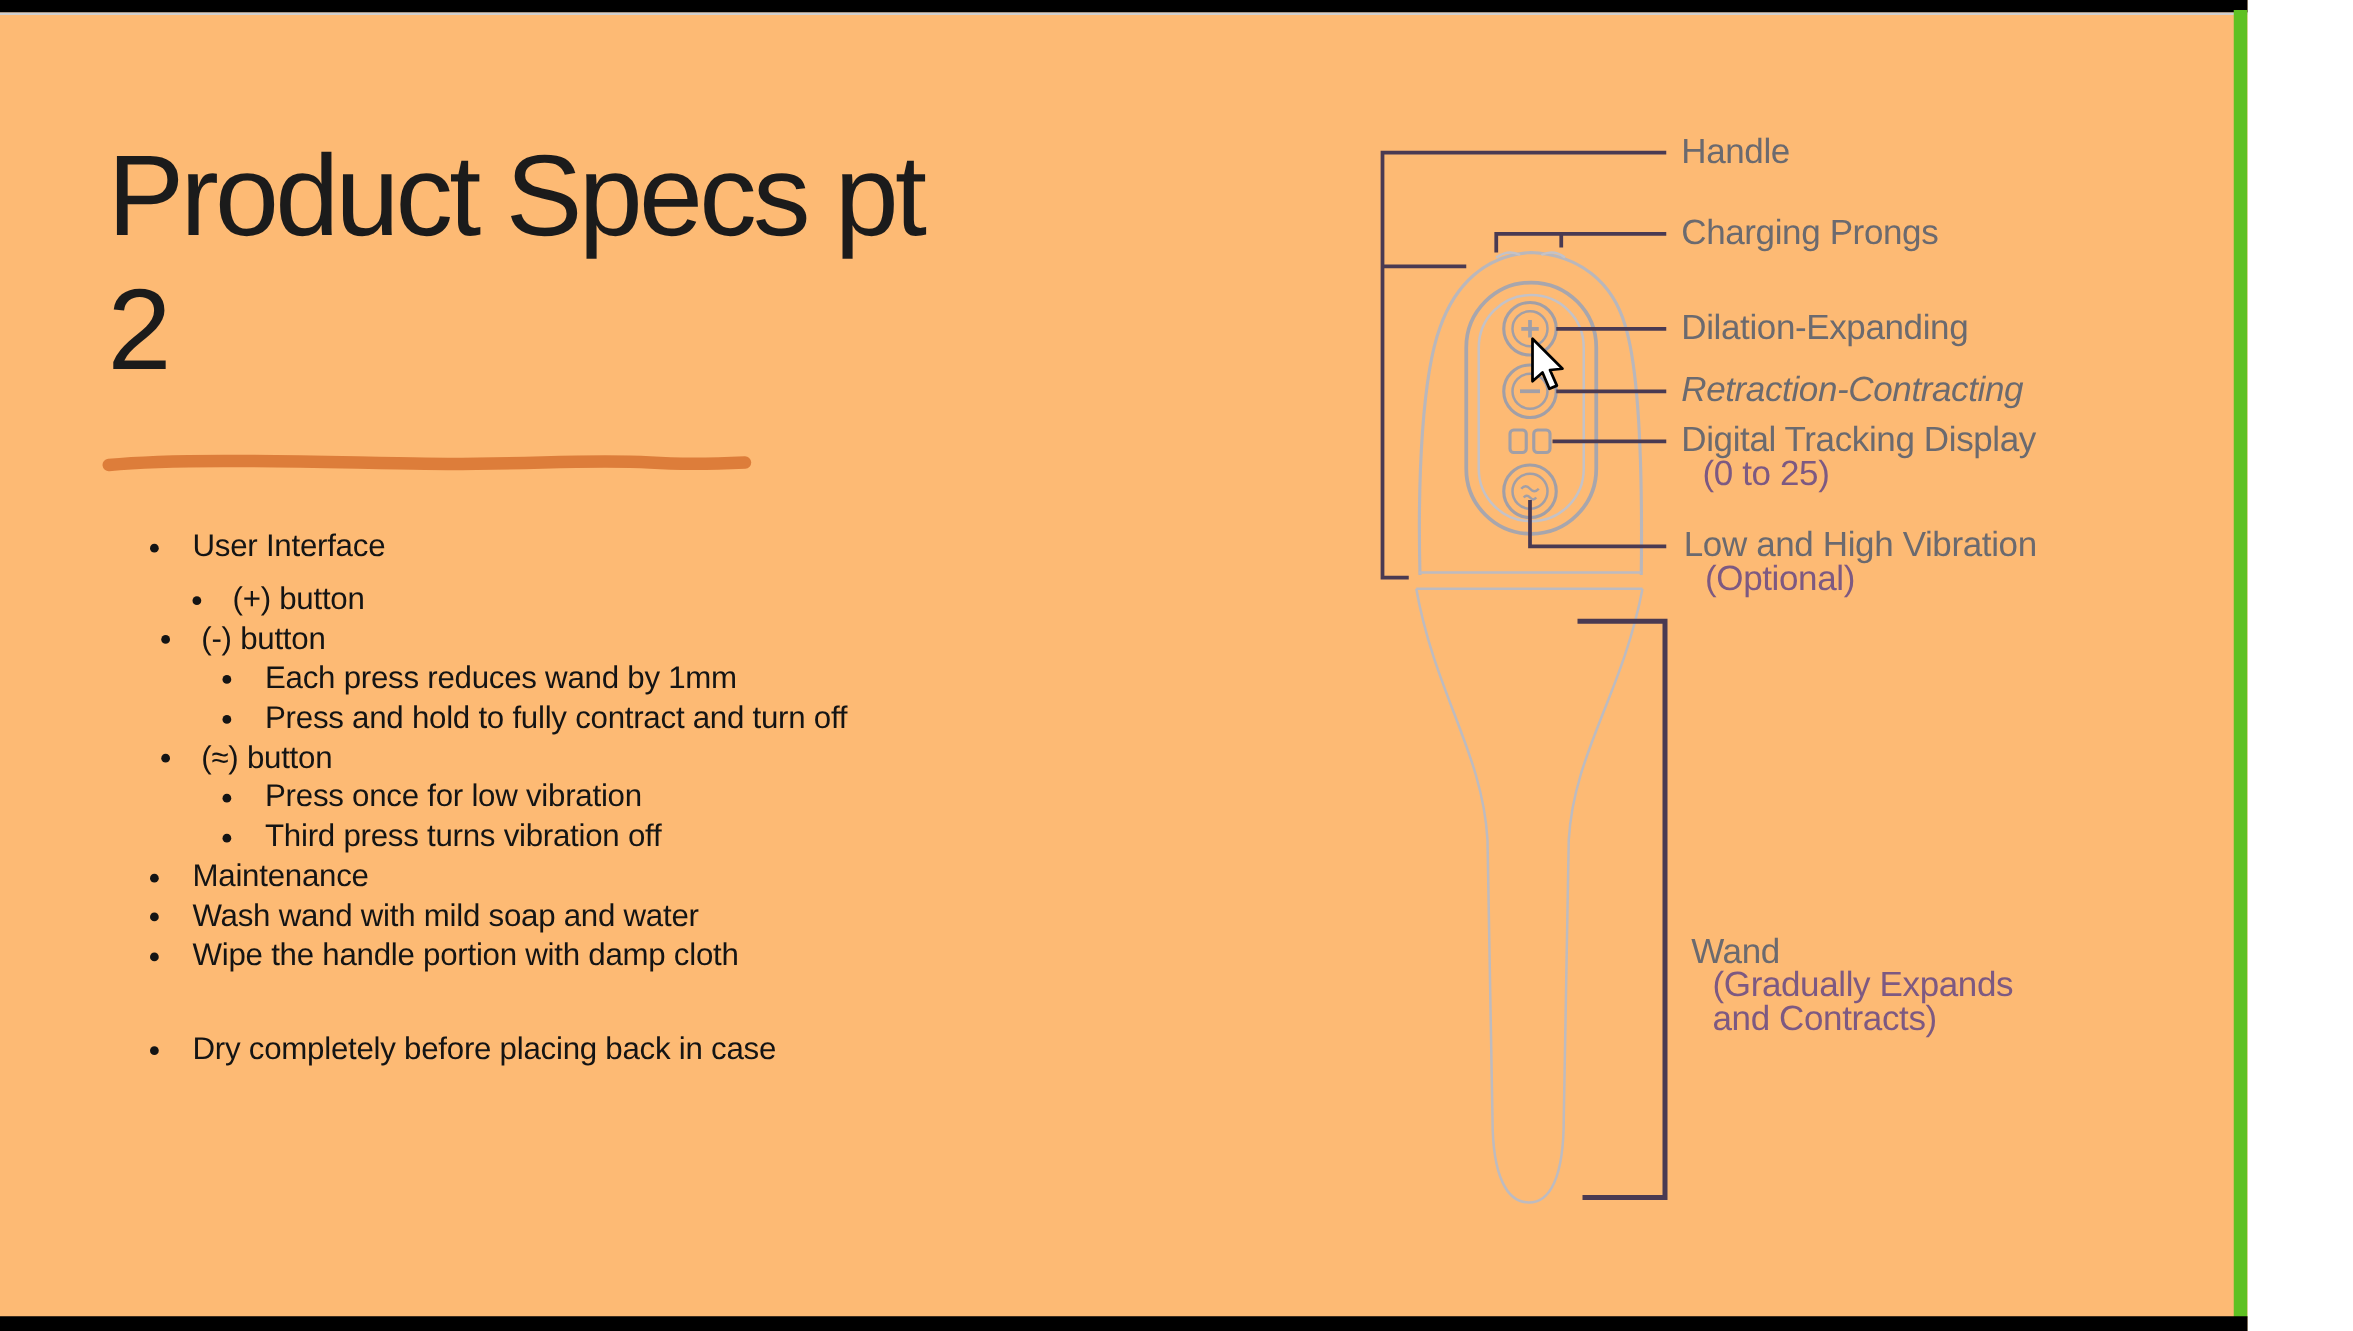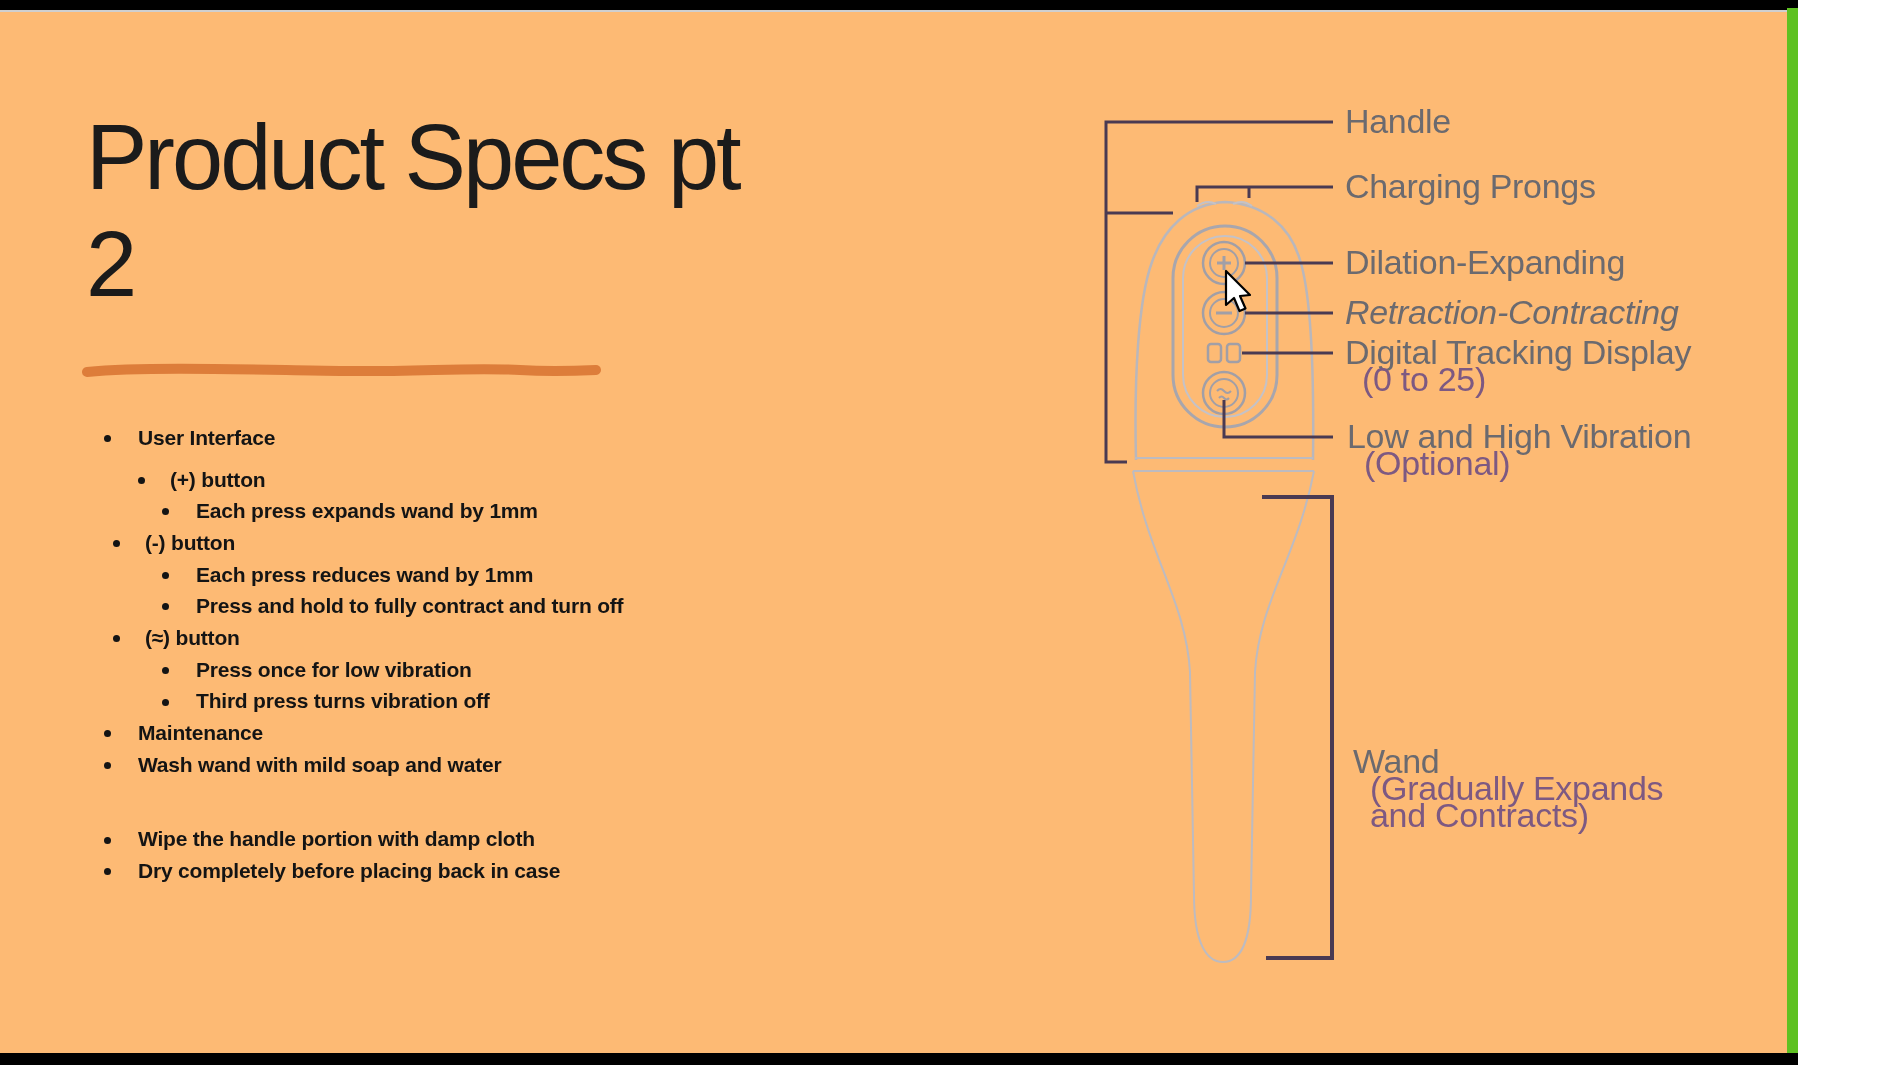--- a/index.html
+++ b/index.html
@@ -14,57 +14,54 @@
   #bottom-bar{top:1053px;height:12px;}
   #edge-stripe{position:absolute;top:8px;right:0;width:11px;height:1046px;background:#5fc122;}
 
   
   #title{
     position:absolute;left:86px;top:104px;color:#1b1b1b;
     font-size:92px;line-height:107px;letter-spacing:-3px;font-weight:400;
   }
 
   
-  #bullets{position:absolute;left:0;top:422px;width:900px;list-style:none;margin:0;padding:0;
-    color:#141414;font-size:21px;font-weight:bold;letter-spacing:-0.2px;}
+  #bullets{position:absolute;left:16px;top:422px;width:900px;list-style:none;margin:0;padding:0;
+    color:#141414;font-size:25px;font-weight:normal;letter-spacing:-0.2px;}
   #bullets li{position:relative;height:31.7px;display:flex;align-items:center;}
   #bullets li::before{content:"";position:absolute;width:7px;height:7px;border-radius:50%;background:#141414;top:13px;}
   #bullets li.lvl1{padding-left:138px;}
   #bullets li.lvl1::before{left:104px;}
   #bullets li.lvl2{padding-left:145px;}
   #bullets li.lvl2::before{left:113px;}
   #bullets li.lvl3{padding-left:196px;}
   #bullets li.lvl3::before{left:162px;}
   #bullets li:nth-child(2){margin-top:10px;margin-left:25px;}
   #bullets li:nth-child(12){margin-top:43px;}
 
   
-  .dlabel{position:absolute;font-size:34px;line-height:26px;color:#6b6a6f;letter-spacing:-0.3px;white-space:nowrap;}
+  .dlabel{position:absolute;font-size:28px;line-height:26px;color:#6b6a6f;letter-spacing:-0.3px;white-space:nowrap;}
   .dnote{color:#7d5982;}
   #svg-layer{position:absolute;left:0;top:0;}
 </style>
 </head>
 <body>
 
 <div id="stage">
 
   <div id="title">
     <div>Product Specs pt</div>
     <div>2</div>
   </div>
 
   <ul id="bullets">
       <li class="lvl1">
         <span>User Interface</span>
       </li>
       <li class="lvl2">
         <span>(+) button</span>
-      </li>
-      <li class="lvl3">
-        <span>Each press expands wand by 1mm</span>
       </li>
       <li class="lvl2">
         <span>(-) button</span>
       </li>
       <li class="lvl3">
         <span>Each press reduces wand by 1mm</span>
       </li>
       <li class="lvl3">
         <span>Press and hold to fully contract and turn off</span>
       </li>

